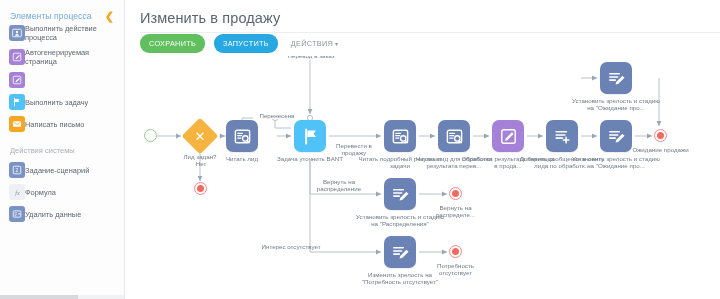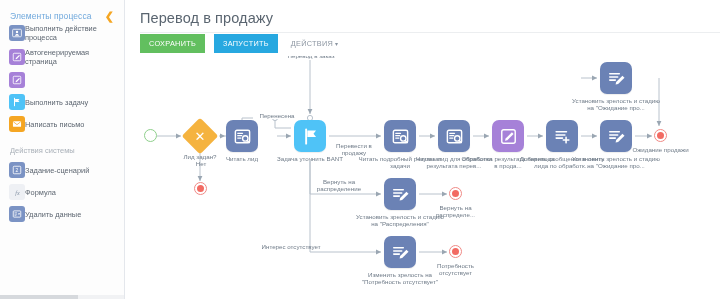--- a/index.html
+++ b/index.html
@@ -41,21 +41,21 @@
   }
   .sb-ico svg { display:block; }
   .sb-label { font-size: 7.4px; color: #5c6570; line-height: 9px; }
 
   
   #main { flex: 1; position: relative; background: #fff; }
   .title-bar { padding: 10px 0 0 15px; }
   .page-title { font-size: 14.5px; color: #5a6570; font-weight: normal; letter-spacing: .1px; }
   .title-rule { position:absolute; left:15px; right:0; top: 32px; height:1px; background:#eceef0; }
   .toolbar { display:flex; align-items:center; gap: 9px; padding: 8px 0 0 15px; }
-  .btn { border: none; border-radius: 0; color:#fff; font-size: 7.3px;
+  .btn { border: none; border-radius: 9px; color:#fff; font-size: 7.3px;
          padding: 5px 9px; cursor: pointer; letter-spacing:.3px; font-family:"Liberation Sans", sans-serif;}
   .btn-save { background: #62bf5f; }
   .btn-run  { background: #27a8e0; }
   .btn-actions { background: transparent; color: #8b95a1; padding-left: 4px; }
   .caret { font-size: 6px; margin-left: 2px; }
 
   
   #canvas { position: absolute; left: 0; top: 56px; right: 0; bottom: 0; overflow: hidden; }
   #canvas svg.links { position:absolute; left:0; top:0; width:595px; height:243px; }
 
@@ -193,21 +193,21 @@
       <span class="sb-label">Удалить данные</span>
     </div>
 
     <div class="hscroll">
         <i></i>
       </div>
   </aside>
 
   <section id="main">
     <div class="title-bar">
-      <h1 class="page-title">Перевод в продажу</h1>
+      <h1 class="page-title">Изменить в продажу</h1>
     </div>
     <div class="title-rule"></div>
 
     <div class="toolbar">
       <button class="btn btn-save">СОХРАНИТЬ</button>
       <button class="btn btn-run">ЗАПУСТИТЬ</button>
       <button class="btn btn-actions">
         <span>ДЕЙСТВИЯ</span><span class="caret">▾</span>
       </button>
     </div>

